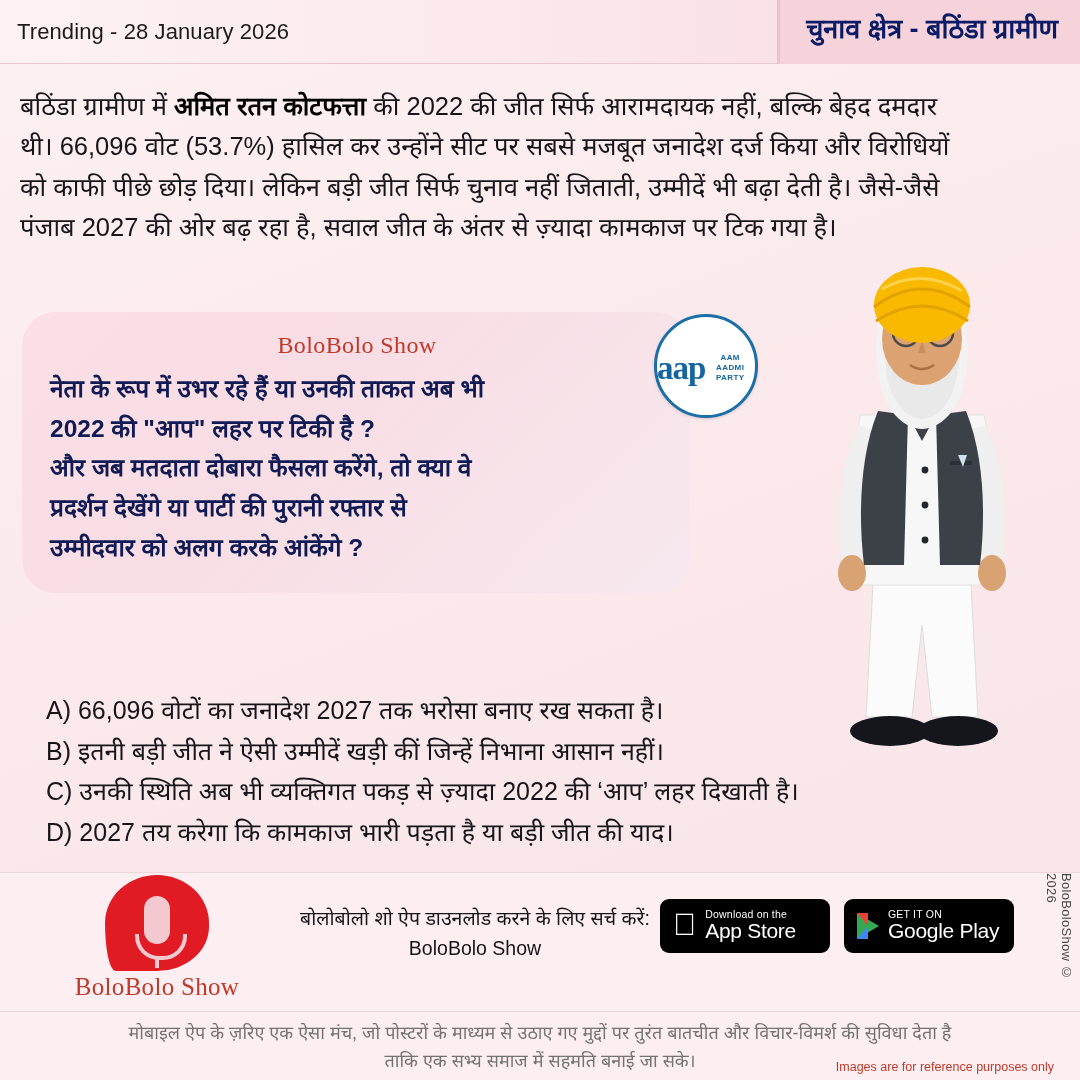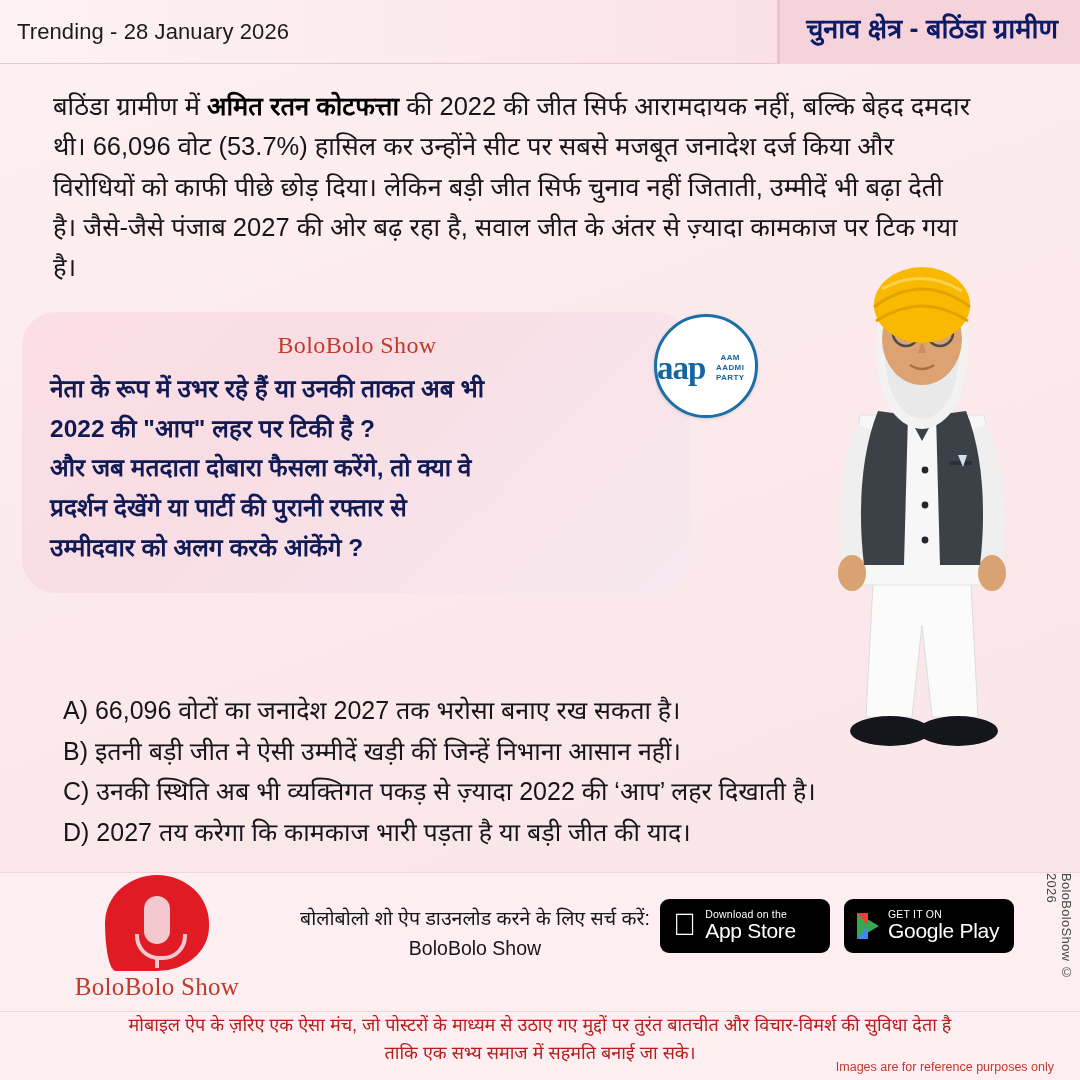--- a/index.html
+++ b/index.html
@@ -39,21 +39,21 @@
     background: #f6d3da;
     border-left: 3px solid #eac2ca;
     line-height: 1;
     height: 64px;
     display: flex;
     align-items: center;
   }
 
   
   .intro {
-    padding: 22px 38px 0 53px;
+    padding: 22px 38px 0 20px;
     font-size: 25.5px;
     line-height: 1.58;
     color: #15151a;
     max-width: 1010px;
     text-align: left;
   }
   .intro b { font-weight: bold; color: #000; }
 
   
   .qcard {
@@ -116,21 +116,21 @@
   
   .options {
     position: absolute;
     left: 46px;
     top: 690px;
     width: 960px;
     font-size: 25px;
     color: #15151a;
     line-height: 1.62;
   }
-  .options .opt { white-space: nowrap; margin-left: 17px; }
+  .options .opt { white-space: nowrap; }
 
   
   .leader {
     position: absolute;
     right: 18px;
     bottom: 295px;
     width: 280px;
     height: 520px;
   }
 
@@ -231,24 +231,25 @@
   .gp-tri::after {
     content: "";
     position: absolute;
     left: -22px; top: -13px;
     border-top: 13px solid #ea4335;
     border-bottom: 13px solid #4285f4;
     border-left: 11px solid transparent;
   }
   .footer-bottom {
     border-top: 1px solid #f0d5da;
+    padding-top: 8px;
     text-align: center;
     font-size: 18px;
     line-height: 1.55;
-    color: #b91c1c;
+    color: #737373;
   }
   .copyright {
     position: absolute;
     right: 6px;
     bottom: 84px;
     writing-mode: vertical-rl;
     font-size: 13px;
     color: #4a4a4a;
     letter-spacing: .3px;
   }

